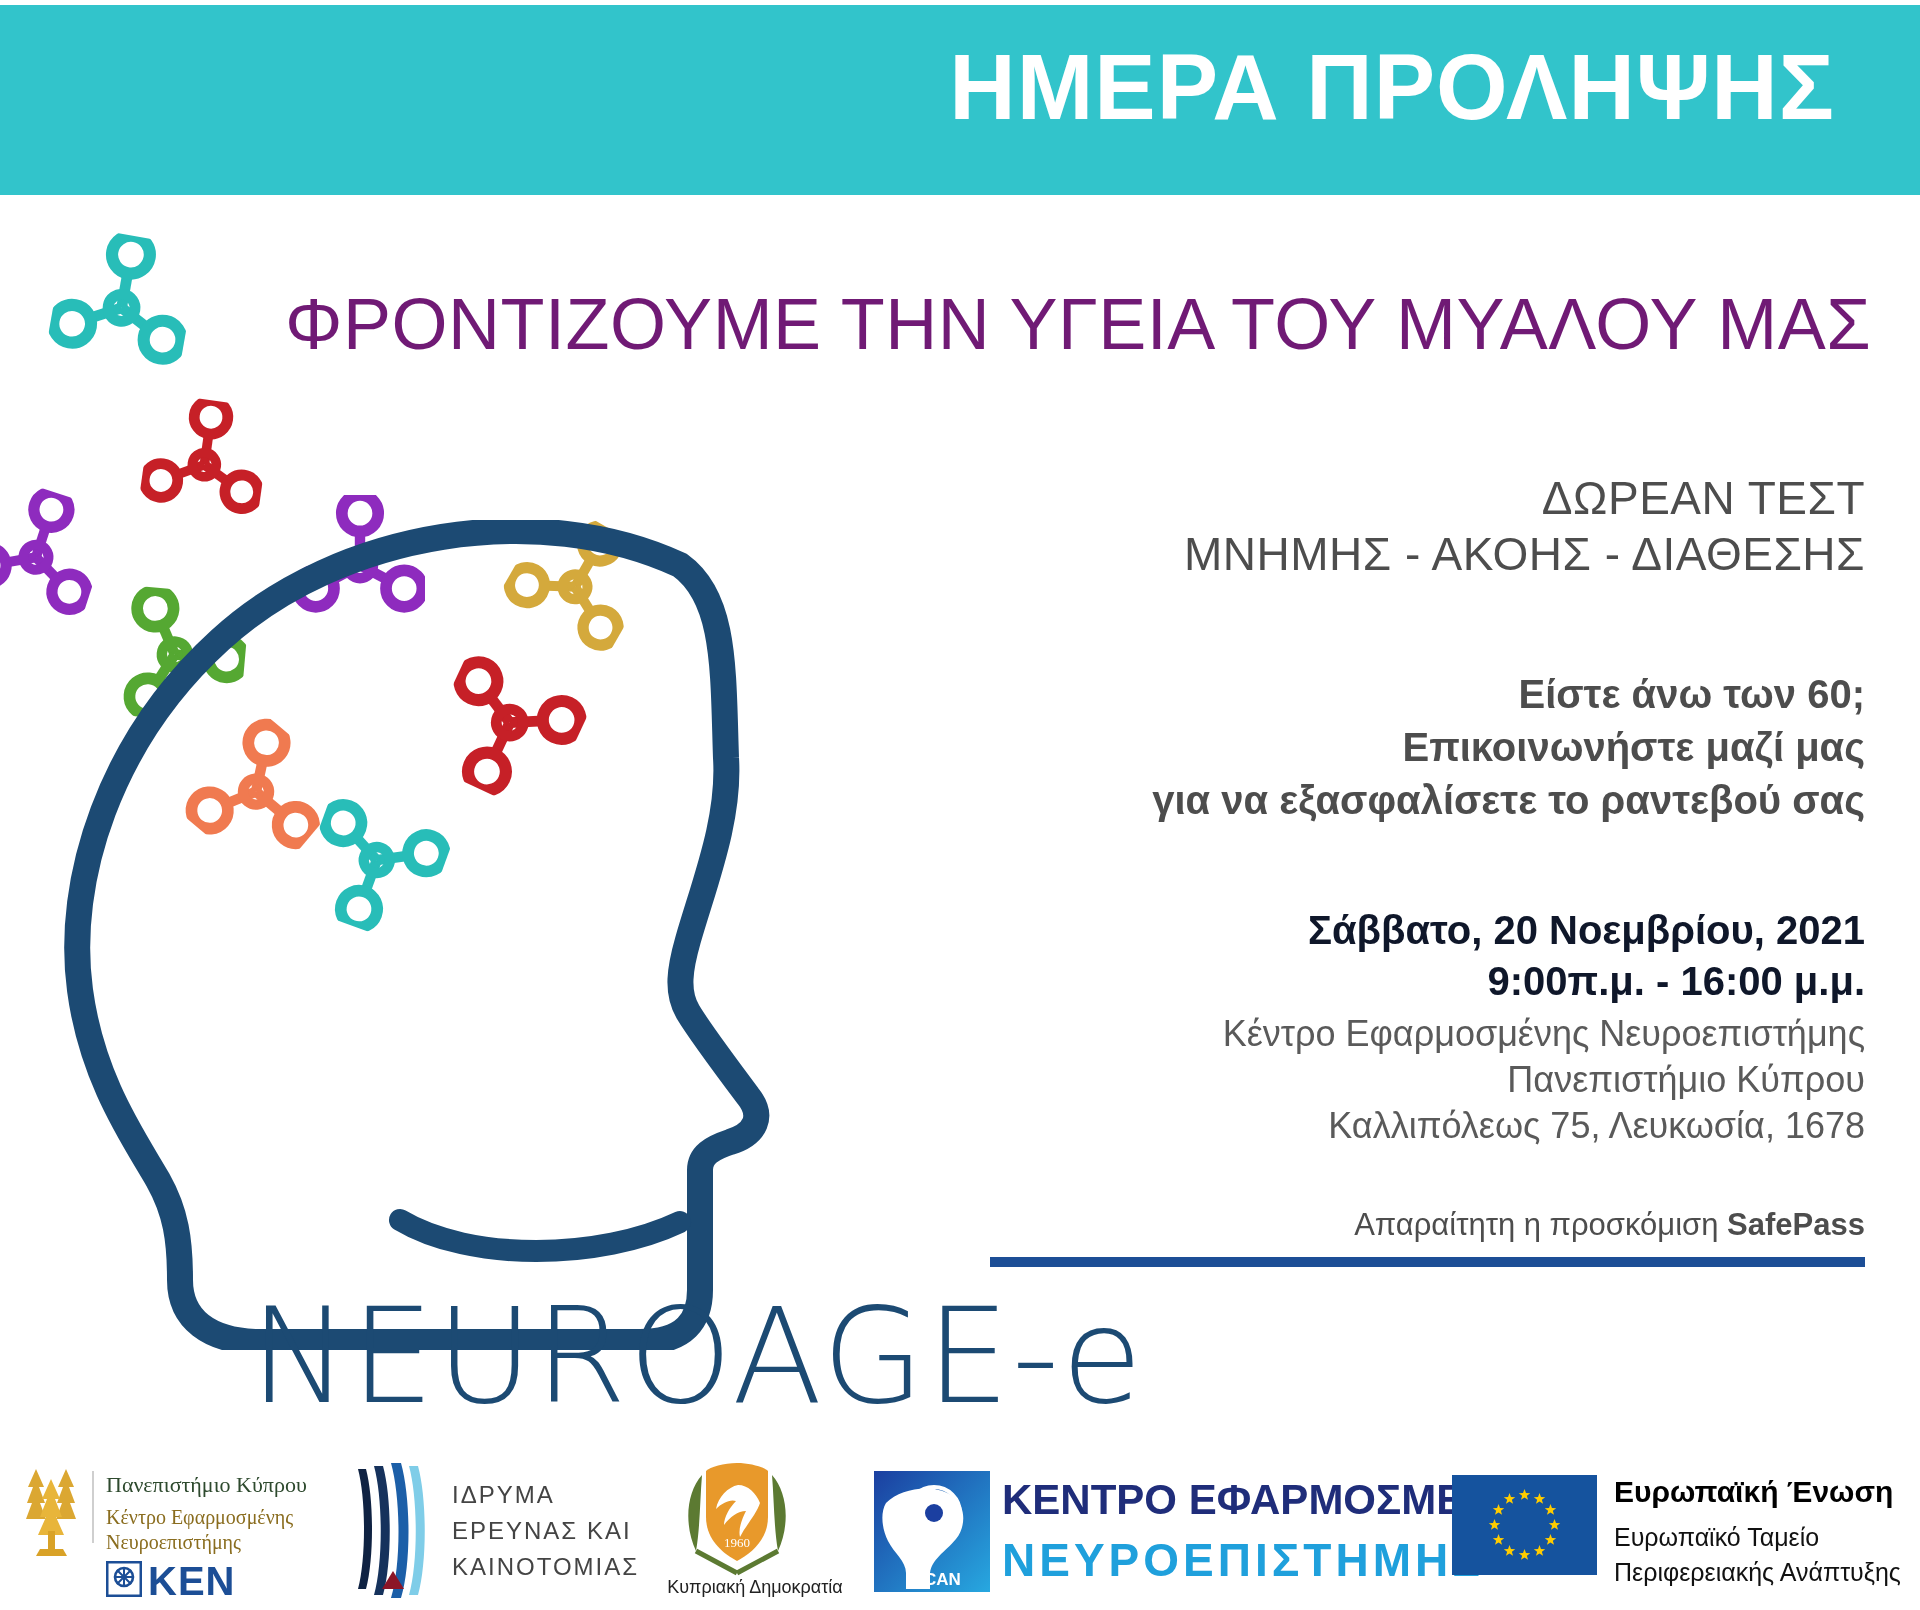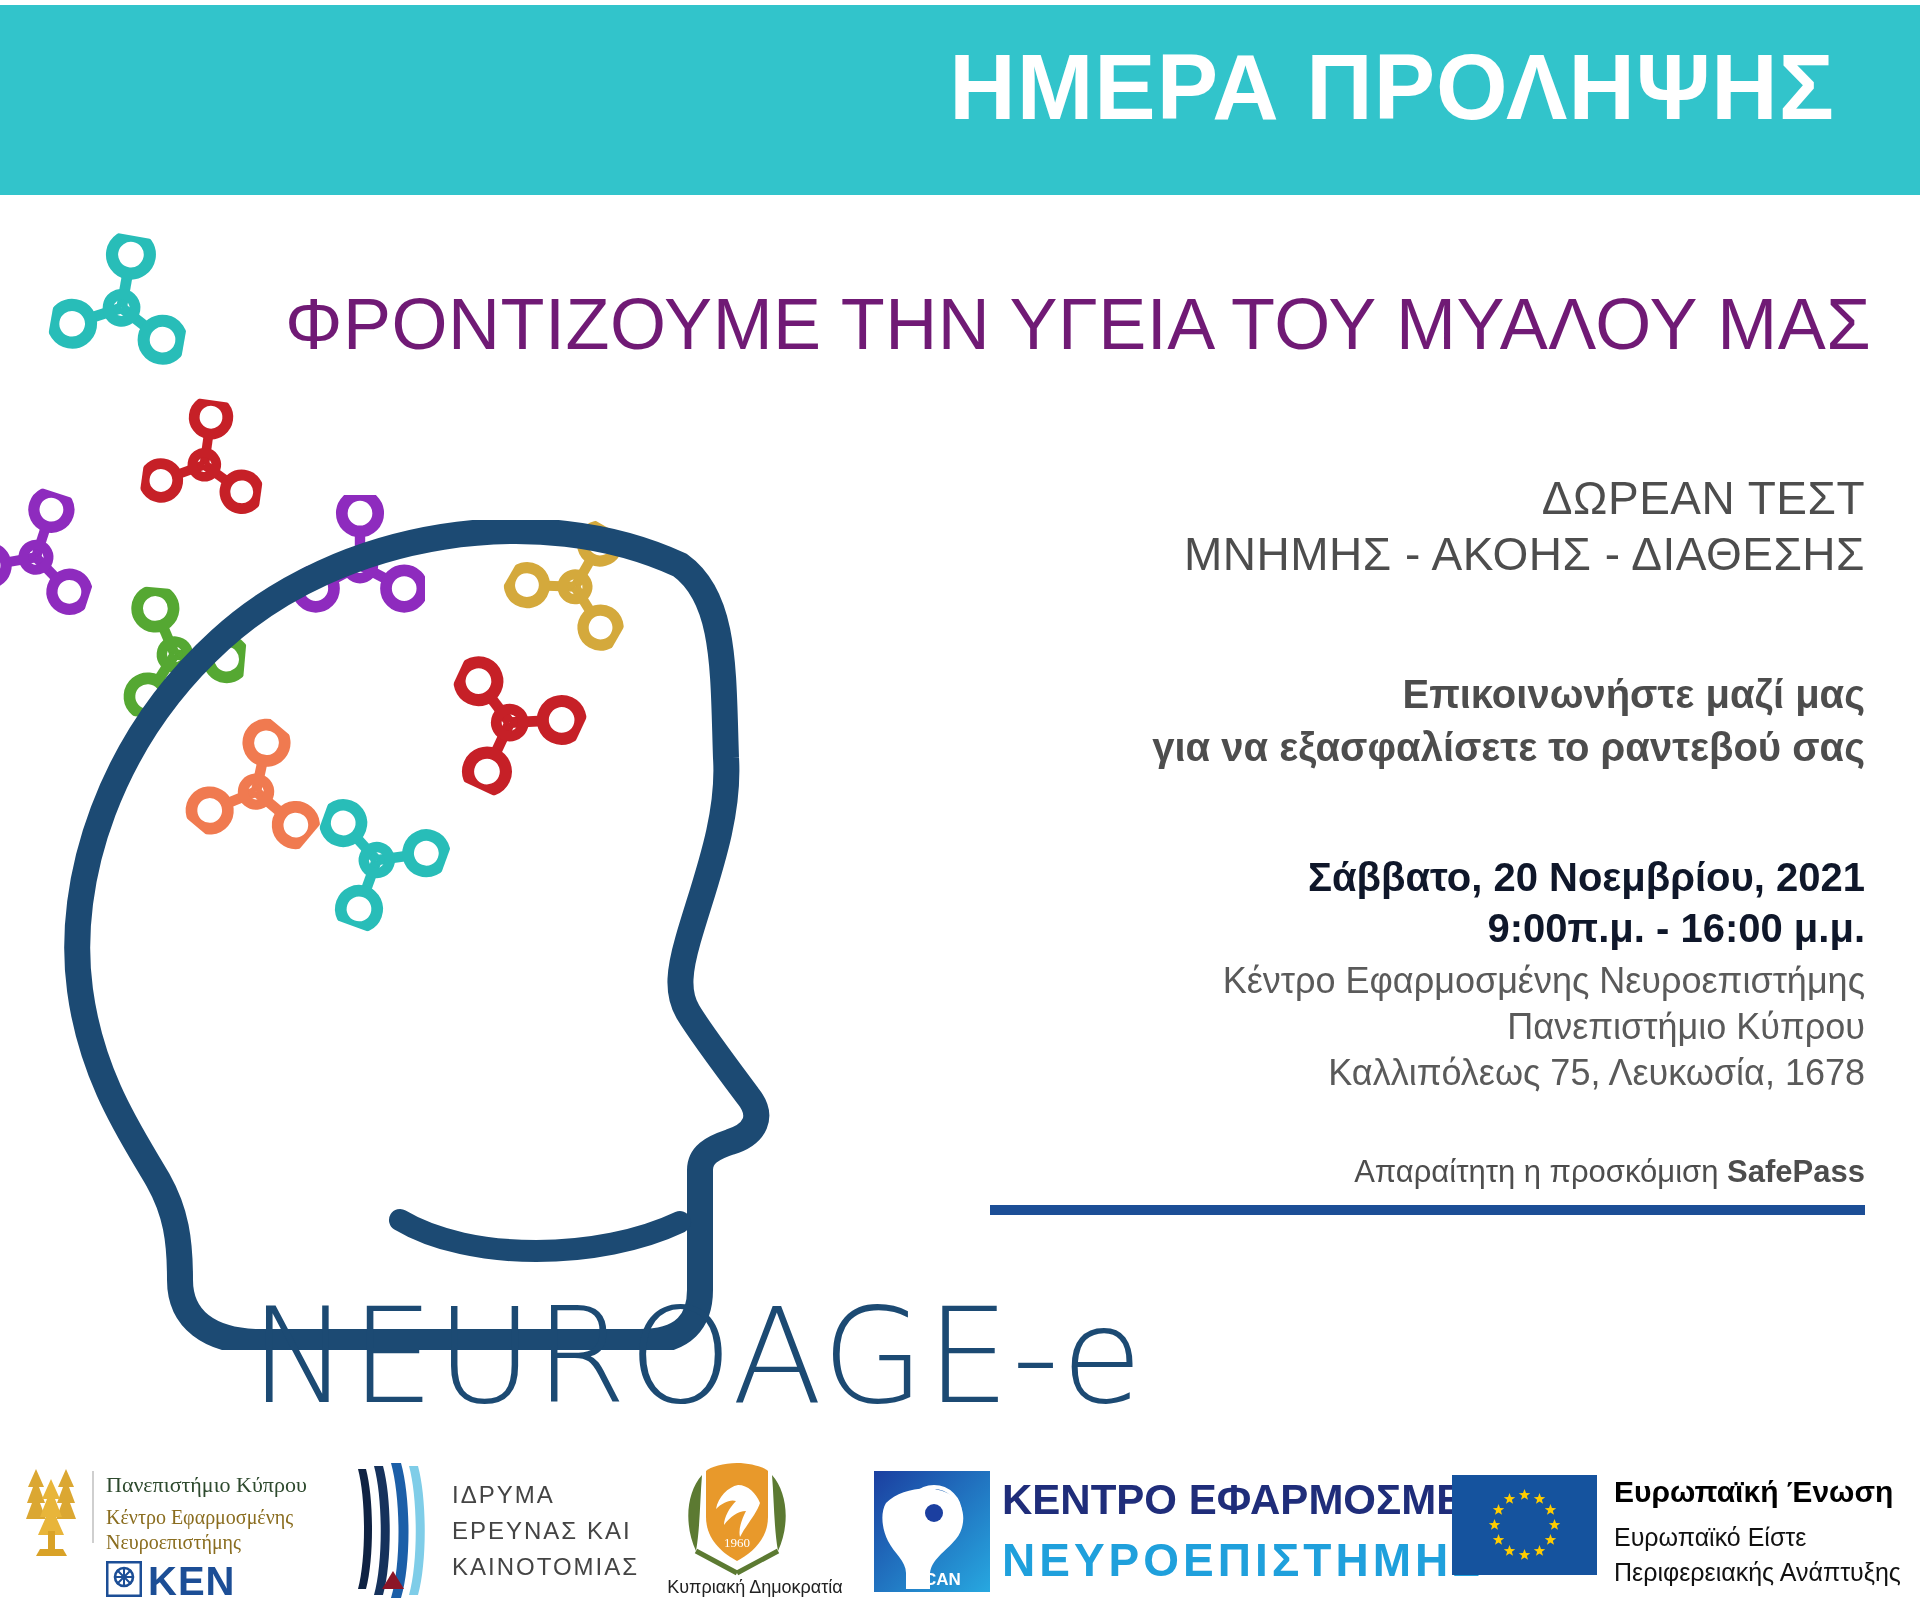--- a/index.html
+++ b/index.html
@@ -219,20 +219,21 @@
   </div>
 
   <div class="right-col">
 
     <div>
       <div class="tests-line">ΔΩΡΕΑΝ ΤΕΣΤ</div>
       <div class="tests-line">ΜΝΗΜΗΣ - ΑΚΟΗΣ -  ΔΙΑΘΕΣΗΣ</div>
     </div>
 
     <div class="invite">
+      <div>Είστε άνω των 60;</div>
       <div>Επικοινωνήστε μαζί μας</div>
       <div>για να εξασφαλίσετε το ραντεβού σας</div>
     </div>
 
     <div class="datetime">
       <div>Σάββατο, 20 Νοεμβρίου, 2021</div>
       <div>9:00π.μ. - 16:00 μ.μ.</div>
     </div>
 
     <div class="venue">
@@ -332,19 +333,19 @@
             <polygon points="87.50,69.98 88.97,73.96 93.21,74.13 89.88,76.75 91.03,80.83 87.50,78.48 83.97,80.83 85.12,76.75 81.79,74.13 86.03,73.96" fill="#FFCC00"></polygon>
             <polygon points="72.50,74.00 73.97,77.98 78.21,78.15 74.88,80.77 76.03,84.85 72.50,82.50 68.97,84.85 70.12,80.77 66.79,78.15 71.03,77.98" fill="#FFCC00"></polygon>
             <polygon points="57.50,69.98 58.97,73.96 63.21,74.13 59.88,76.75 61.03,80.83 57.50,78.48 53.97,80.83 55.12,76.75 51.79,74.13 56.03,73.96" fill="#FFCC00"></polygon>
             <polygon points="46.52,59.00 47.99,62.98 52.23,63.15 48.90,65.77 50.05,69.85 46.52,67.50 42.99,69.85 44.14,65.77 40.81,63.15 45.05,62.98" fill="#FFCC00"></polygon>
             <polygon points="42.50,44.00 43.97,47.98 48.21,48.15 44.88,50.77 46.03,54.85 42.50,52.50 38.97,54.85 40.12,50.77 36.79,48.15 41.03,47.98" fill="#FFCC00"></polygon>
             <polygon points="46.52,29.00 47.99,32.98 52.23,33.15 48.90,35.77 50.05,39.85 46.52,37.50 42.99,39.85 44.14,35.77 40.81,33.15 45.05,32.98" fill="#FFCC00"></polygon>
             <polygon points="57.50,18.02 58.97,22.00 63.21,22.17 59.88,24.79 61.03,28.87 57.50,26.52 53.97,28.87 55.12,24.79 51.79,22.17 56.03,22.00" fill="#FFCC00"></polygon>
           </g>
       </svg>
       <div class="eu-t1" style="position:absolute;left:162px;top:6px;">Ευρωπαϊκή  Ένωση</div>
-      <div class="eu-t2" style="position:absolute;left:162px;top:52px;">Ευρωπαϊκό Είστε</div>
+      <div class="eu-t2" style="position:absolute;left:162px;top:52px;">Ευρωπαϊκό Ταμείο</div>
       <div class="eu-t2" style="position:absolute;left:162px;top:87px;">Περιφερειακής Ανάπτυξης</div>
     </div>
 
   </div>
 
 </div>
 
 </body></html>

